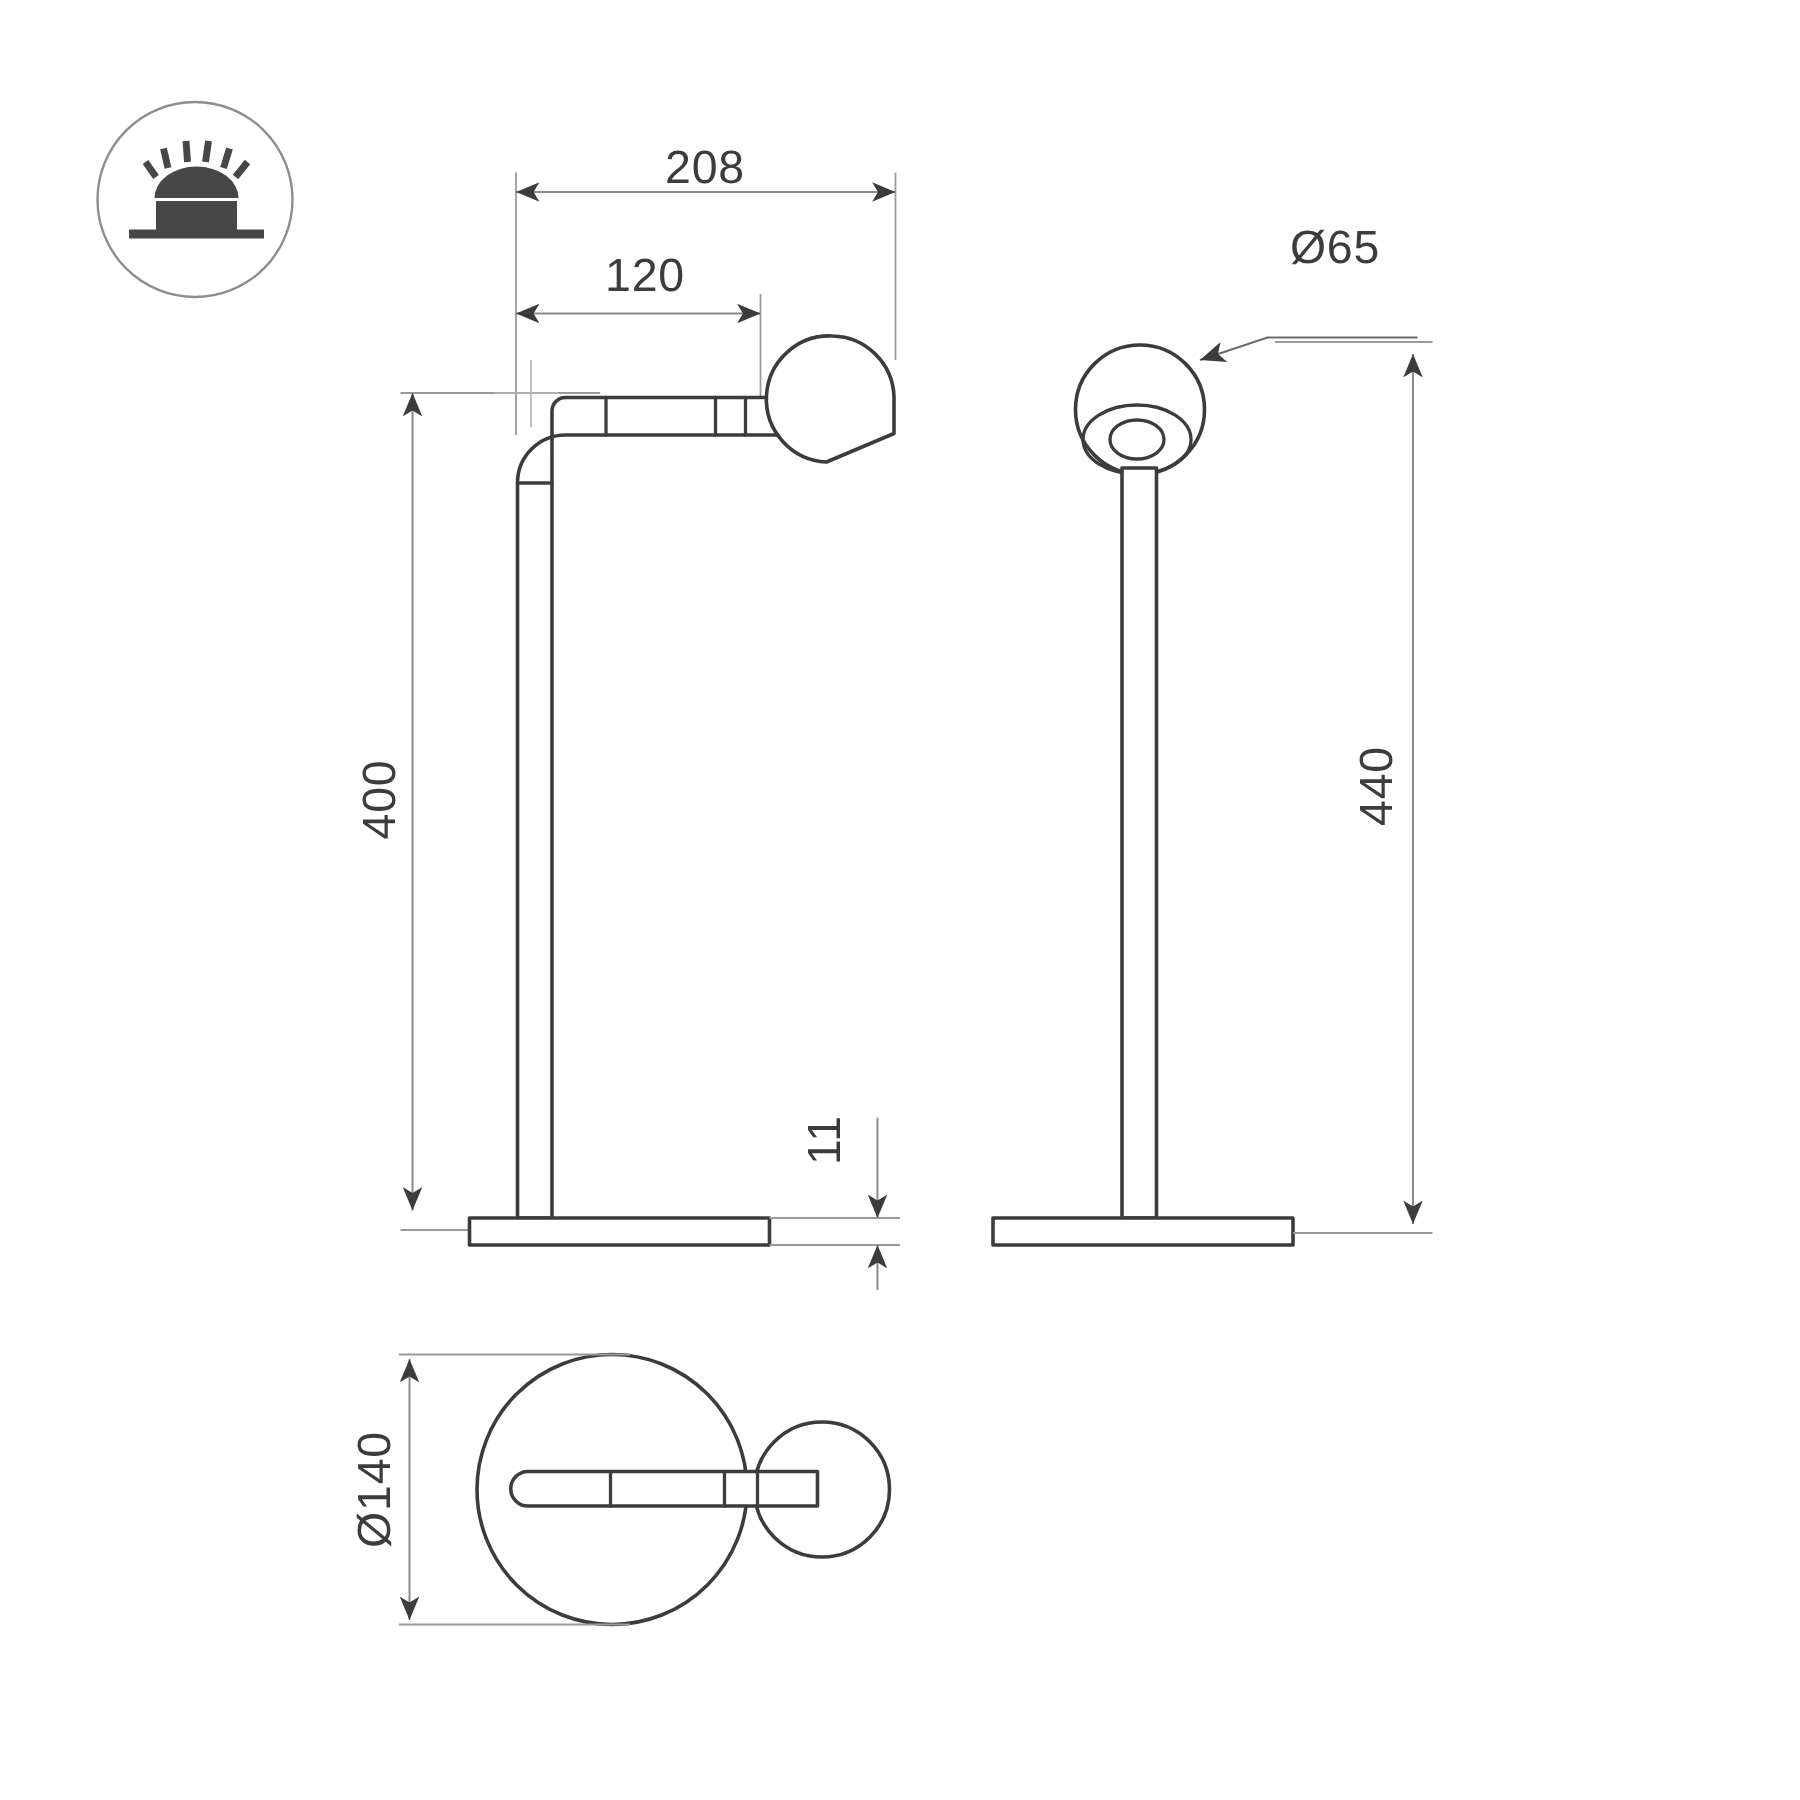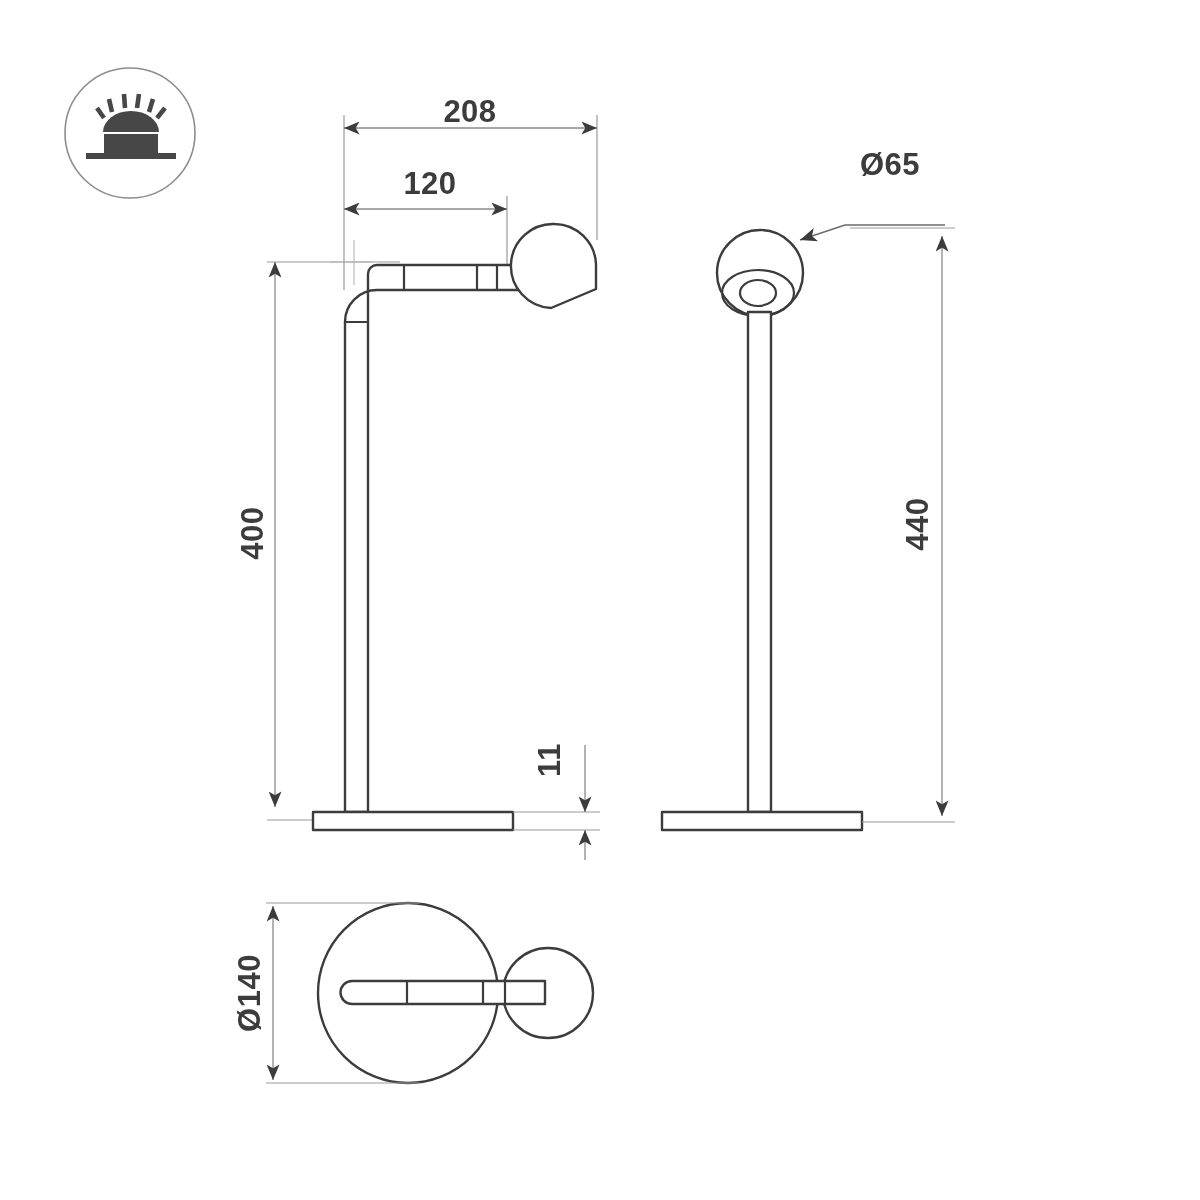--- a/index.html
+++ b/index.html
@@ -13,21 +13,20 @@
     font-family: "Liberation Sans", sans-serif;
     position: relative;
     overflow: hidden;
   }
   #drawing-root {
     position: absolute;
     left: 0;
     top: 0;
     width: 1200px;
     height: 1200px;
-    font-weight: bold;
   }
   svg.sheet {
     display: block;
     width: 1200px;
     height: 1200px;
   }
   text {
     font-family: "Liberation Sans", sans-serif;
     fill: #3c3c3c;
   }

